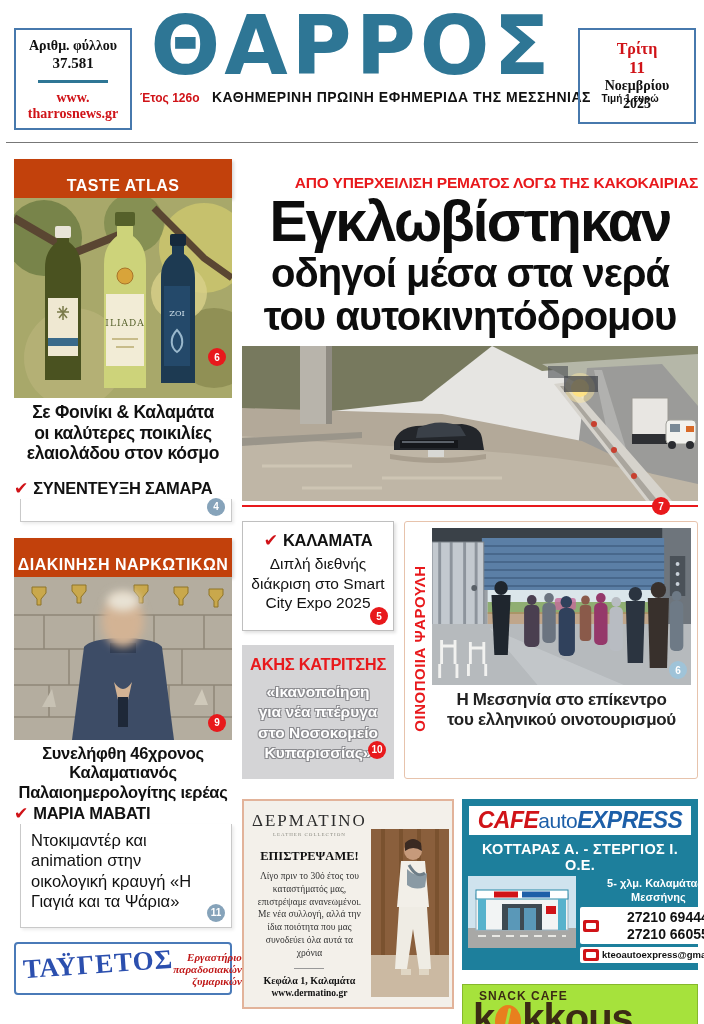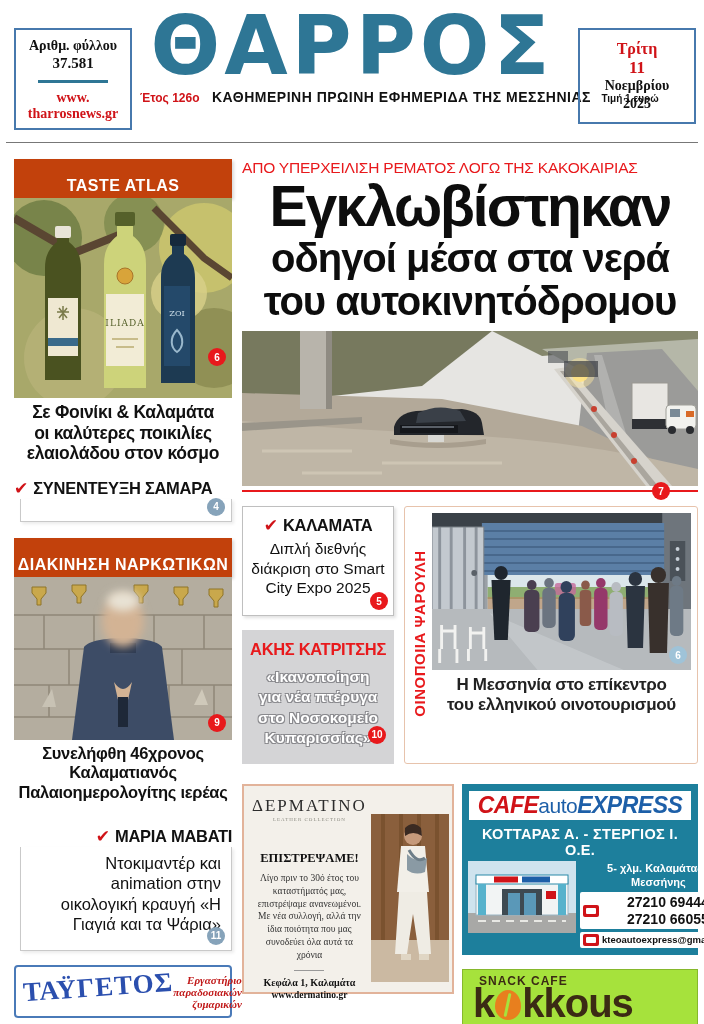--- a/index.html
+++ b/index.html
@@ -69,33 +69,33 @@
   figure svg { display:block; }
 
   
   .taste-banner { margin-top:16px; box-shadow:2px 2px 3px rgba(0,0,0,.15); }
   .bottles-fig { height:200px; }
   .left-cap1 { font-size:17.5px; margin-top:4px; }
   .samaras { margin-top:14px; position:relative; }
   .drugs-banner { margin-top:16px; box-shadow:2px 2px 3px rgba(0,0,0,.15); }
   .priest-fig { height:163px; }
   .left-cap2 { font-size:16.5px; margin-top:4px; }
-  .mavati { margin-top:24px; position:relative;text-align:right; }
+  .mavati { margin-top:1px; position:relative; }
 
   .taygetos {
     margin-top:14px; border:2px solid #4a7ab8; border-radius:4px;
     padding:5px 7px 6px; font-family:"Liberation Serif","DejaVu Serif",serif;
     position:relative; background:#fff;
   }
   .tay-top { display:flex; align-items:flex-start; }
   .tay-name { color:#2b4fae; font-size:27px; font-weight:bold; letter-spacing:1px; transform:rotate(-4deg); }
   .tay-lab { color:#c01818; font-style:italic; font-weight:bold; font-size:11px; line-height:1.1; text-align:right; margin-left:auto; padding-top:2px; }
 
   
-  .kicker { color:#e8191c; font-weight:normal; font-size:15.5px; text-align:left; margin-top:16px; letter-spacing:-.2px; }
+  .kicker { color:#e8191c; font-weight:bold; font-size:15.5px; text-align:right; margin-top:31px; letter-spacing:-.2px; }
   .headline { text-align:center; font-weight:bold; color:#0d0d0d; }
   .headline .h1 { font-size:57px; letter-spacing:-2px; line-height:1.05; }
   .headline .h2 { font-size:40px; letter-spacing:-1px; line-height:1.08; }
   .flood-fig { height:155px; margin-top:8px; }
   .photo-rule { border-top:2px solid #e8191c; position:relative; margin-top:4px; height:14px; }
   .photo-rule .badge { right:28px; top:-10px; }
 
   .mid-row { display:flex; gap:10px; margin-top:2px; }
   .mid-left { width:152px; flex:none; }
   .kalamata {
@@ -127,21 +127,21 @@
 
   .bottom-row { display:flex; gap:8px; margin-top:20px; }
   .dermatino {
     width:212px; flex:none; height:210px; background:#f3f0ea;
     border:2px solid #e2b39a; padding:10px 8px 8px; display:flex; gap:4px;
     font-family:"Liberation Serif","DejaVu Serif",serif;
   }
   .der-left { flex:1; text-align:center; }
   .der-logo { font-size:17px; letter-spacing:2px; color:#2c2c2c; }
   .der-sub { font-size:5px; letter-spacing:1px; color:#8a8a80; margin-top:1px; }
-  .der-head { font-weight:bold; font-size:12.5px; margin-top:29px; }
+  .der-head { font-weight:bold; font-size:12.5px; margin-top:12px; }
   .der-body { font-size:9.5px; line-height:1.35; margin-top:6px; color:#333; }
   .der-rule { width:30px; border-top:1px solid #999; margin:8px auto 6px; }
   .der-addr { font-weight:bold; font-size:10px; }
   .der-web { font-weight:bold; font-size:9.5px; margin-top:2px; }
   .der-fig { width:78px; flex:none; align-self:flex-start; margin-top:18px; }
 
   .right-ads { flex:1; min-width:0; }
   .kteo {
     border:3px solid #1d7f9c; background:#1d7f9c; position:relative;
   }

